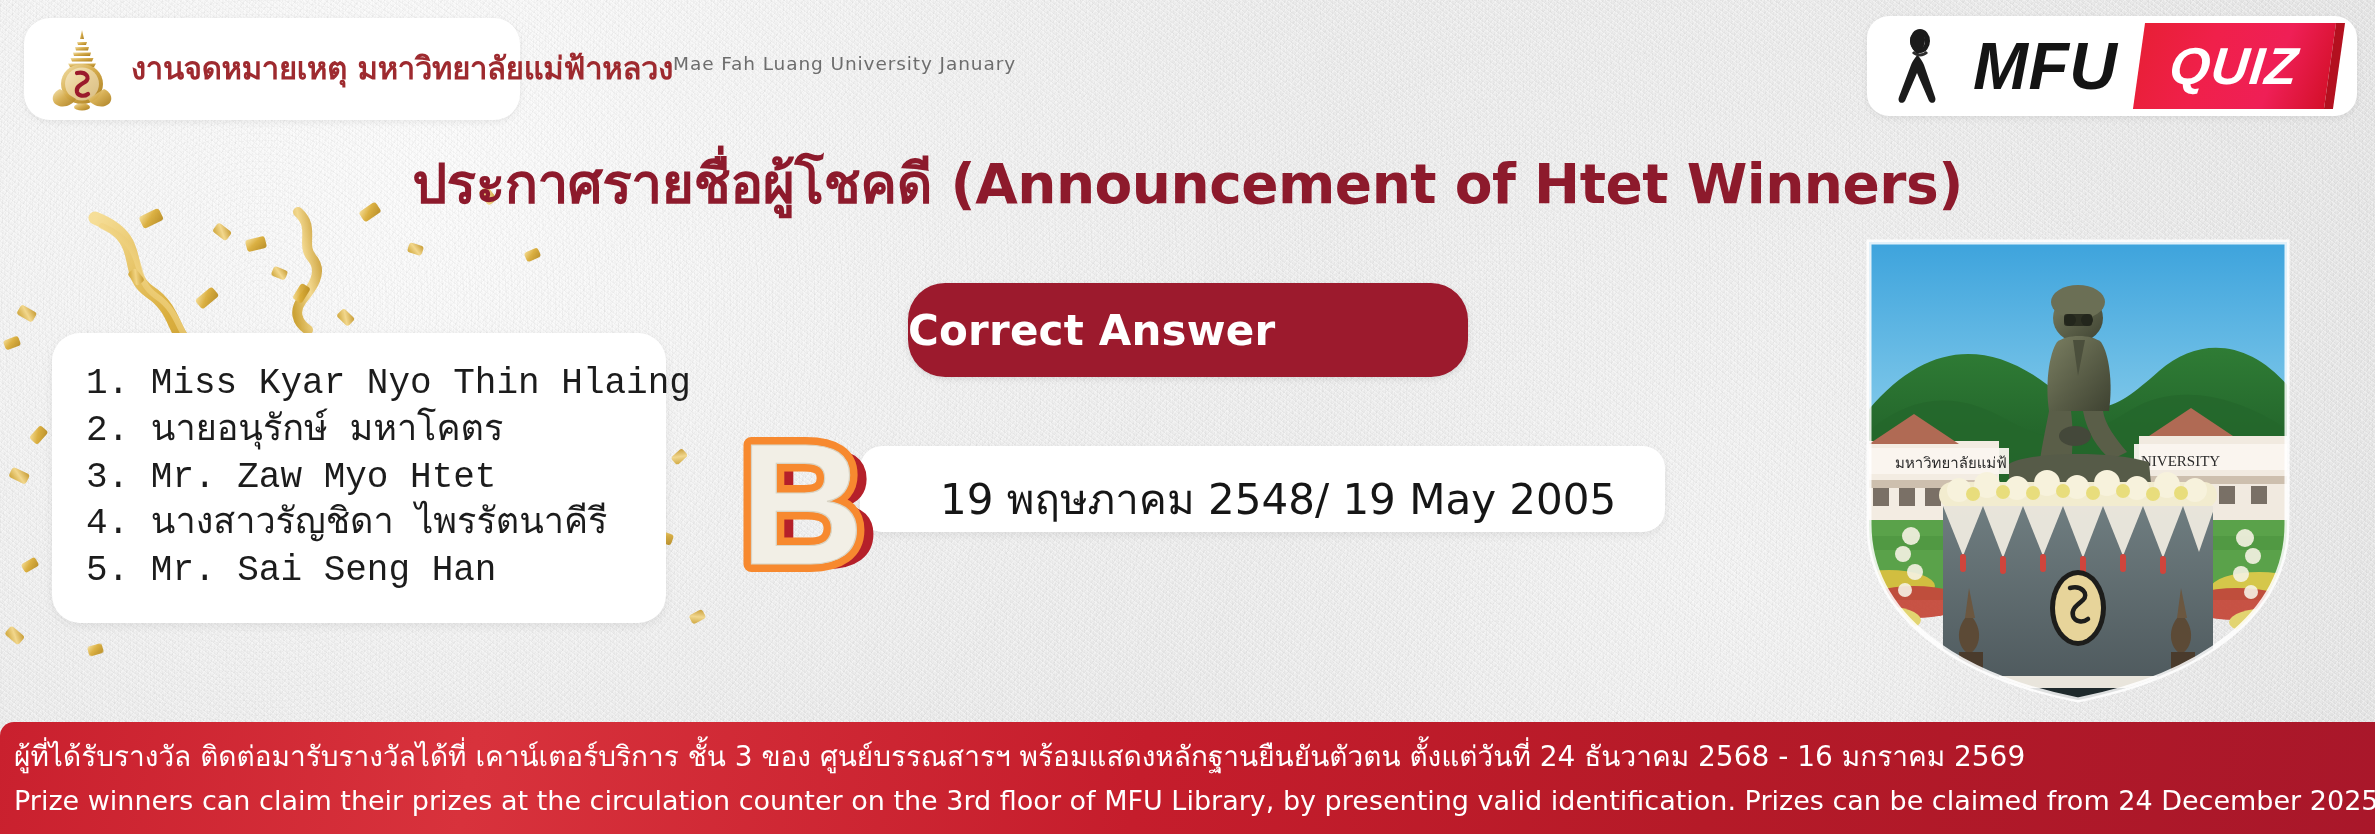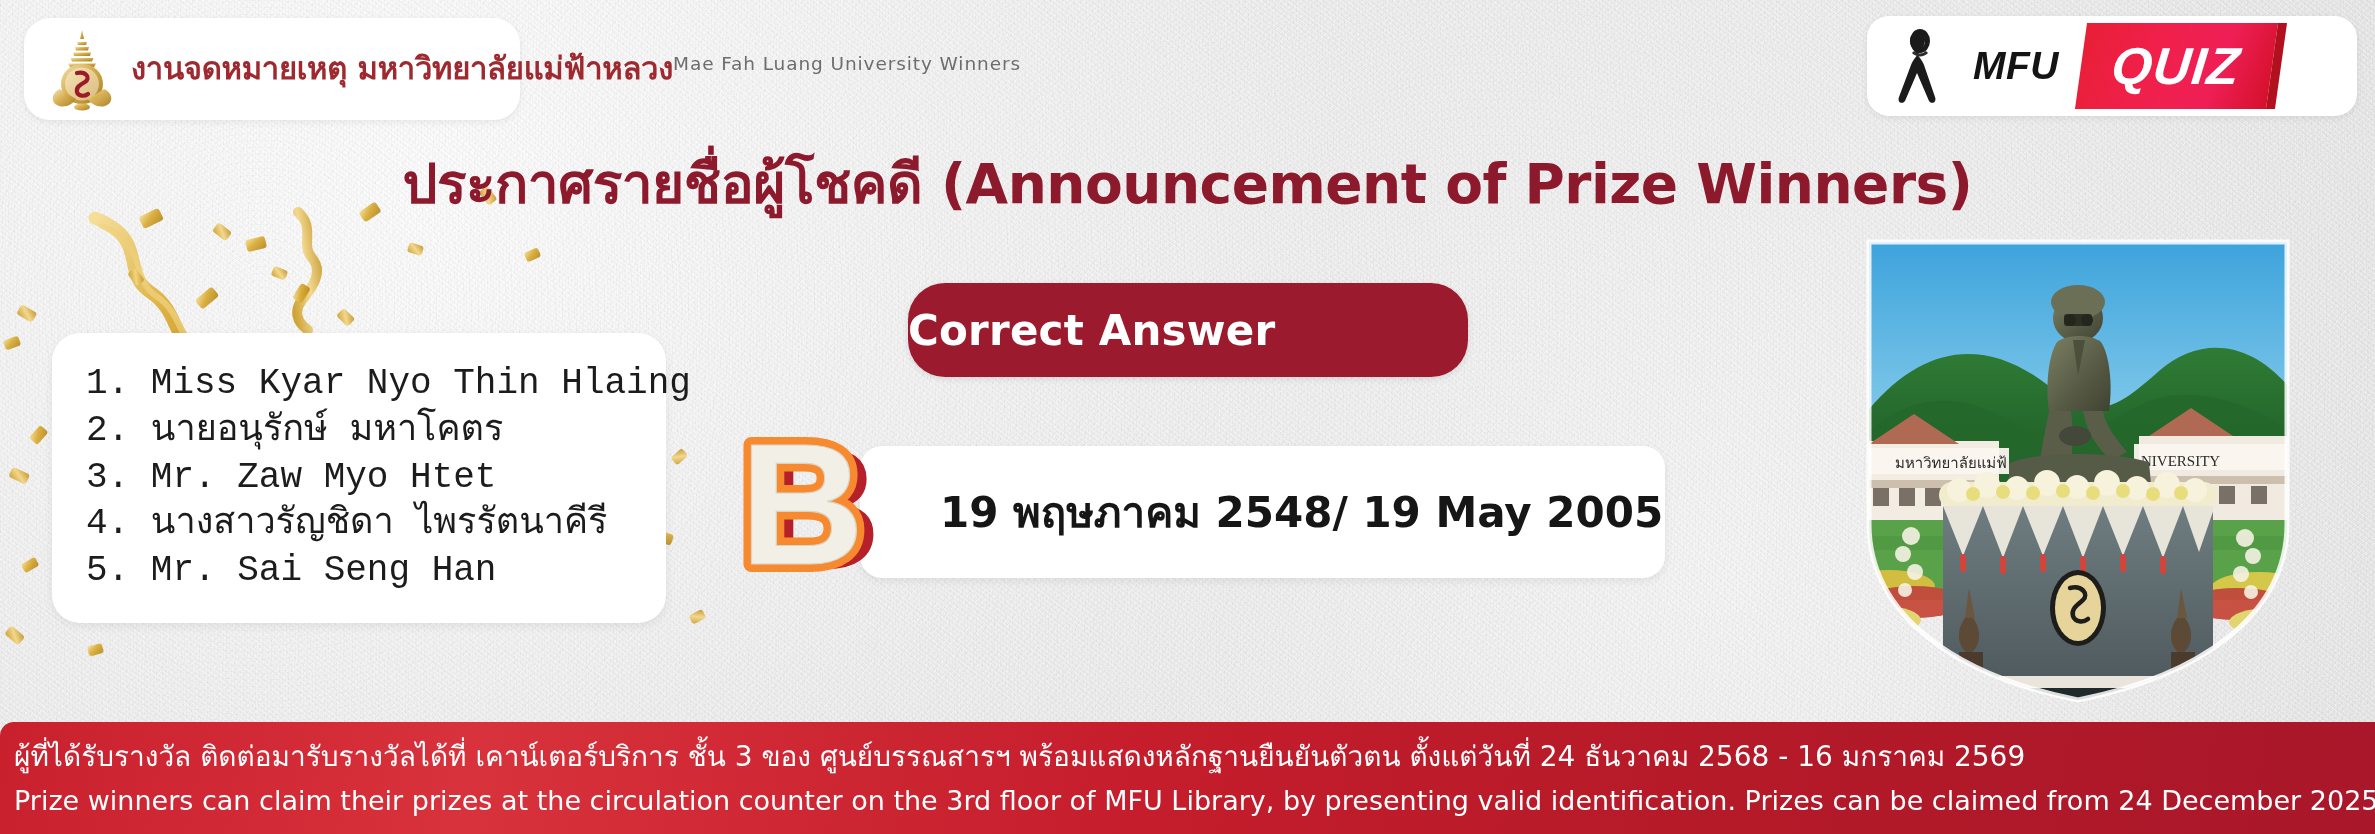--- a/index.html
+++ b/index.html
@@ -86,21 +86,21 @@
     background: #ffffff;
     border-radius: 22px;
     display: flex;
     align-items: center;
     box-shadow: 0 2px 7px rgba(0,0,0,0.08);
     overflow: hidden;
     z-index: 20;
   }
   .ribbon-icon { width: 62px; height: 82px; margin-left: 22px; flex: 0 0 auto; }
   .mfu-word {
-    font-size: 39px;
+    font-size: 66px;
     font-weight: bold;
     font-style: italic;
     color: #141414;
     letter-spacing: 0.5px;
     margin-left: 22px;
     font-family: "Liberation Sans", sans-serif;
   }
   .quiz-tag {
     position: relative;
     margin-left: 22px;
@@ -174,29 +174,28 @@
     color: #ffffff;
     font-size: 42px;
     font-weight: bold;
     letter-spacing: 0.2px;
   }
 
   
   .answer-box {
     position: absolute;
     left: 860px; top: 446px;
-    width: 805px; height: 132px;
+    width: 805px; height: 86px;
     background: #ffffff;
     border-radius: 22px;
     display: flex;
-    align-items: center;
+    align-items: flex-end;
     padding-left: 80px;
     z-index: 13;
     box-shadow: 0 3px 9px rgba(0,0,0,0.07);
-    font-weight: bold;
   }
   .answer-text {
     font-size: 42px;
     color: #161616;
     white-space: nowrap;
     font-family: "DejaVu Sans", "Liberation Sans", sans-serif;
   }
   .letter-b {
     position: absolute;
     left: 722px; top: 418px;
@@ -323,37 +322,37 @@
       <ellipse cx="36" cy="57" rx="17" ry="16.5" fill="#fdf6e4" opacity="0.5"></ellipse>
 
       <path d="M31 46 C40 44 45 51 39 55 C34 58 30 60 31 65 C32 69 38 70 42 67" fill="none" stroke="#9b1b2c" stroke-width="4.2" stroke-linecap="round"></path>
 
       <path d="M14 62 C5 66 4 76 13 79 C20 81 27 77 30 72" fill="url(#cg)" opacity="0.95"></path>
       <path d="M58 62 C67 66 68 76 59 79 C52 81 45 77 42 72" fill="url(#cg)" opacity="0.95"></path>
       <ellipse cx="36" cy="80" rx="8" ry="3.6" fill="url(#cg)"></ellipse>
     </svg>
     <div class="logo-text">
       <div class="logo-th">งานจดหมายเหตุ มหาวิทยาลัยแม่ฟ้าหลวง</div>
-      <div class="logo-en">Mae Fah Luang University Winners</div>
+      <div class="logo-en">Mae Fah Luang University January</div>
     </div>
   </div>
 
   <div class="quiz-pill">
     <svg class="ribbon-icon" viewBox="0 0 62 82">
       <path d="M31 6 C22 6 18 16 24 24 C28 29 33 35 35 40 L46 72 C48 77 43 80 40 76 L28 48 L16 76 C13 80 8 77 10 72 L22 40 C24 35 29 29 33 24 C39 16 35 6 31 6 Z" fill="#1b1b1b"></path>
       <ellipse cx="31" cy="16" rx="7.5" ry="9.5" fill="none" stroke="#1b1b1b" stroke-width="5"></ellipse>
       <path d="M24 27 C28 31 34 31 38 27" fill="none" stroke="#2c2c2c" stroke-width="3"></path>
     </svg>
     <div class="mfu-word">MFU</div>
     <div class="quiz-tag">
       <div class="quiz-word">QUIZ</div>
     </div>
   </div>
 
-  <div class="main-title">ประกาศรายชื่อผู้โชคดี (Announcement of Prize Winners)</div>
+  <div class="main-title">ประกาศรายชื่อผู้โชคดี (Announcement of Htet Winners)</div>
 
   <div class="winners-card">
     <div class="winner-line">1. Miss Kyar Nyo Thin Hlaing</div>
     <div class="winner-line">2. นายอนุรักษ์ มหาโคตร</div>
     <div class="winner-line">3. Mr. Zaw Myo Htet</div>
     <div class="winner-line">4. นางสาวรัญชิดา ไพรรัตนาคีรี</div>
     <div class="winner-line">5. Mr. Sai Seng Han</div>
   </div>
 
   <div class="correct-badge">

